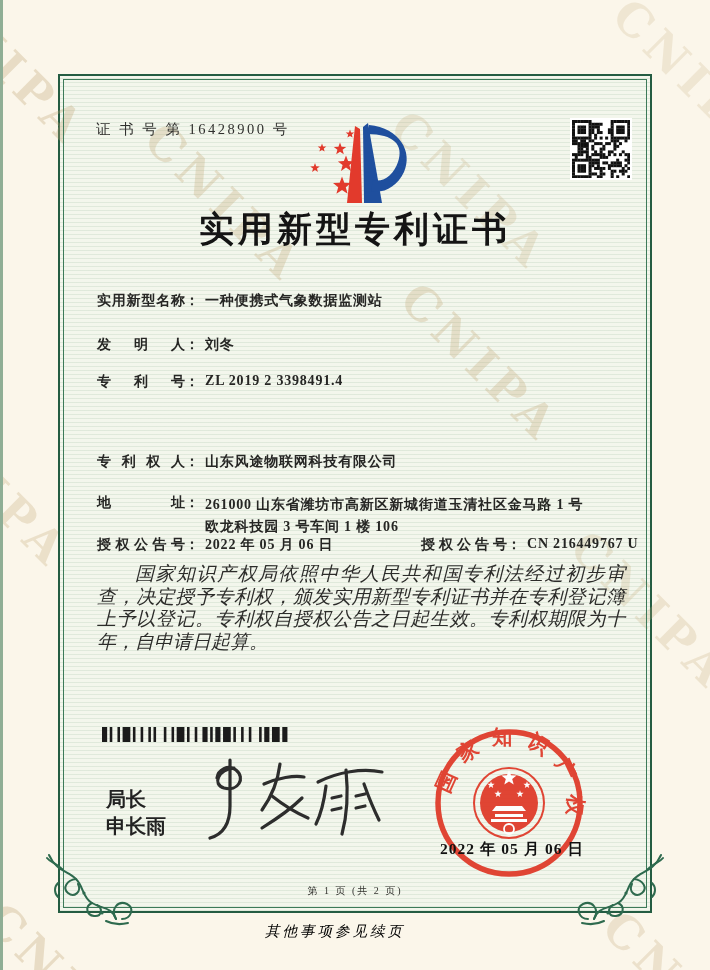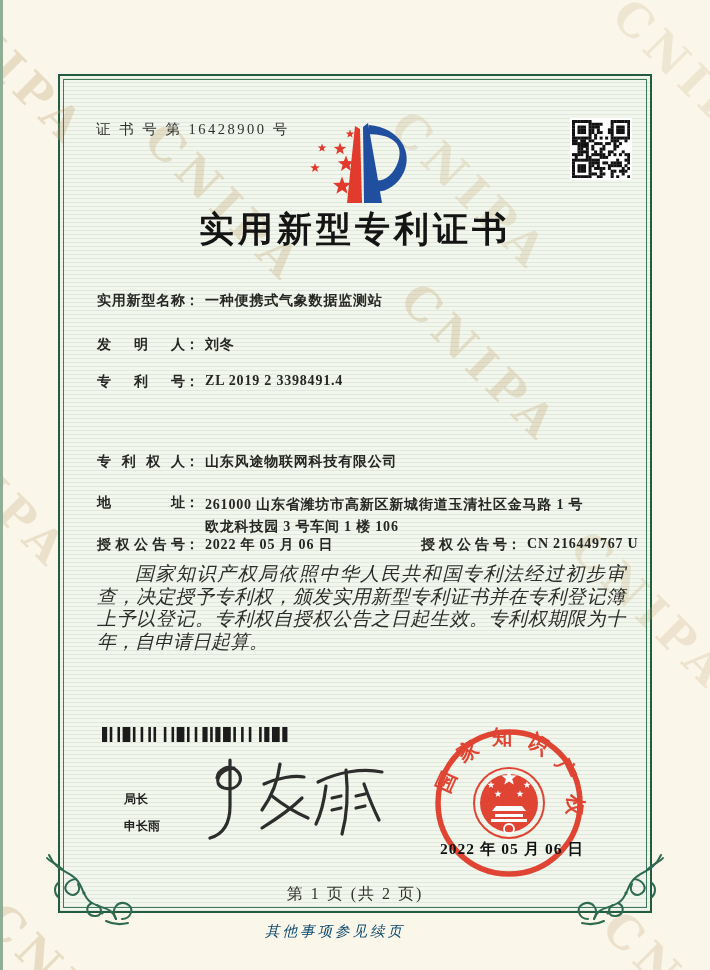--- a/index.html
+++ b/index.html
@@ -25,29 +25,29 @@
   .flabel{display:inline-block;width:88px;text-align:justify;text-align-last:justify;vertical-align:top;}
   .fcolon{display:inline-block;vertical-align:top;}
   .fvalue{display:inline-block;margin-left:6px;letter-spacing:0.8px;white-space:pre-line;
       vertical-align:top;max-width:440px;}
   .grant-no-group{position:absolute;left:324px;top:0;white-space:nowrap;}
   .grant-no-group .flabel{width:86px;}
   .paras{left:37px;top:487px;width:528px;font-size:19px;line-height:22.6px;text-align:justify;
       color:#2c2c2a;font-style:italic;}
   .paras p{margin:0;text-indent:2em;}
   .barcode{left:42px;top:651px;}
-  .issuer{left:64px;top:710px;font-family:Liberation Serif, serif;
-      font-size:12px;font-weight:600;color:#222;line-height:27px;}
+  .issuer{left:46px;top:710px;font-family:Liberation Serif, serif;
+      font-size:20px;font-weight:600;color:#222;line-height:27px;}
   .sig{left:140px;top:678px;}
   .seal{left:368px;top:646px;}
   .seal-date{left:352px;top:763px;width:200px;text-align:center;font-size:15.5px;font-weight:600;
       color:#111;letter-spacing:1px;z-index:4;}
-  .page-info{left:0;top:808px;width:100%;text-align:center;font-size:16px;letter-spacing:2px;color:#33332f;}
+  .page-info{left:0;top:808px;width:100%;text-align:center;font-size:10px;letter-spacing:2px;color:#33332f;}
   .footer-note{position:absolute;left:0;top:922px;width:670px;text-align:center;font-size:14.5px;
-      letter-spacing:3px;color:#0c4a6e;z-index:3;font-style:italic;}
+      letter-spacing:3px;color:#000000;z-index:3;font-style:italic;}
   .flourish{position:absolute;z-index:4;pointer-events:none;}
   .flourish.bl{left:-14px;bottom:-16px;transform:scaleX(-1);}
   .flourish.br{right:-14px;bottom:-16px;}
   .qr-wrap{left:510px;top:42px;background:#ffffff;padding:2px;line-height:0;}
   svg{display:block;}
 </style>
 </head>
 <body>
 
 <div class="page">

